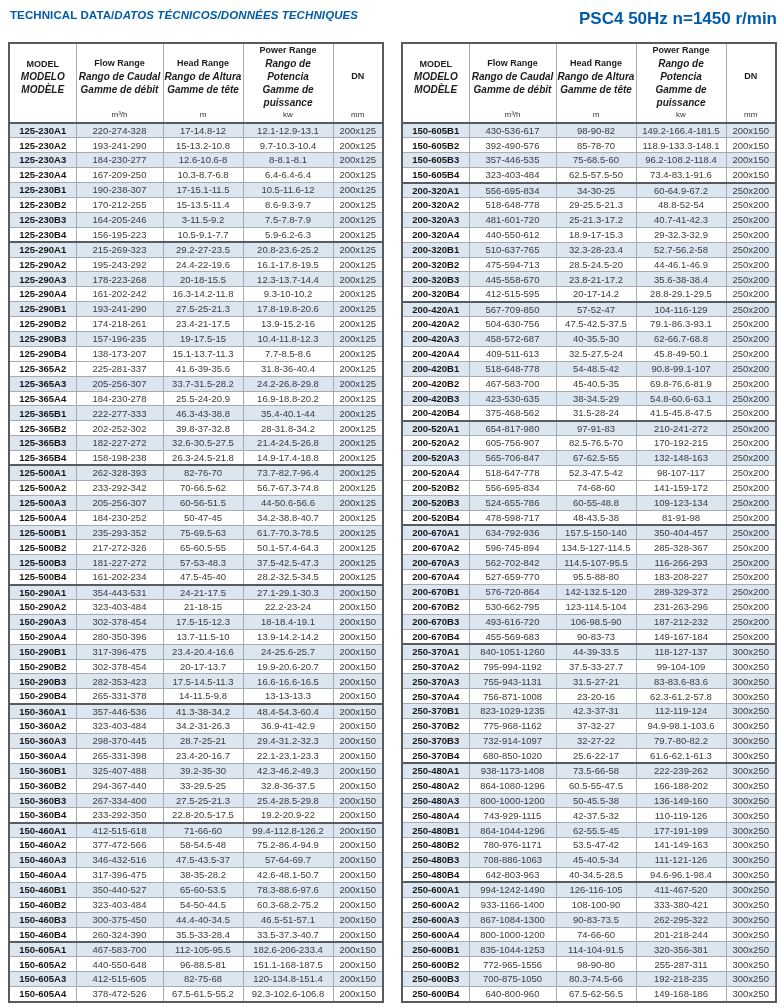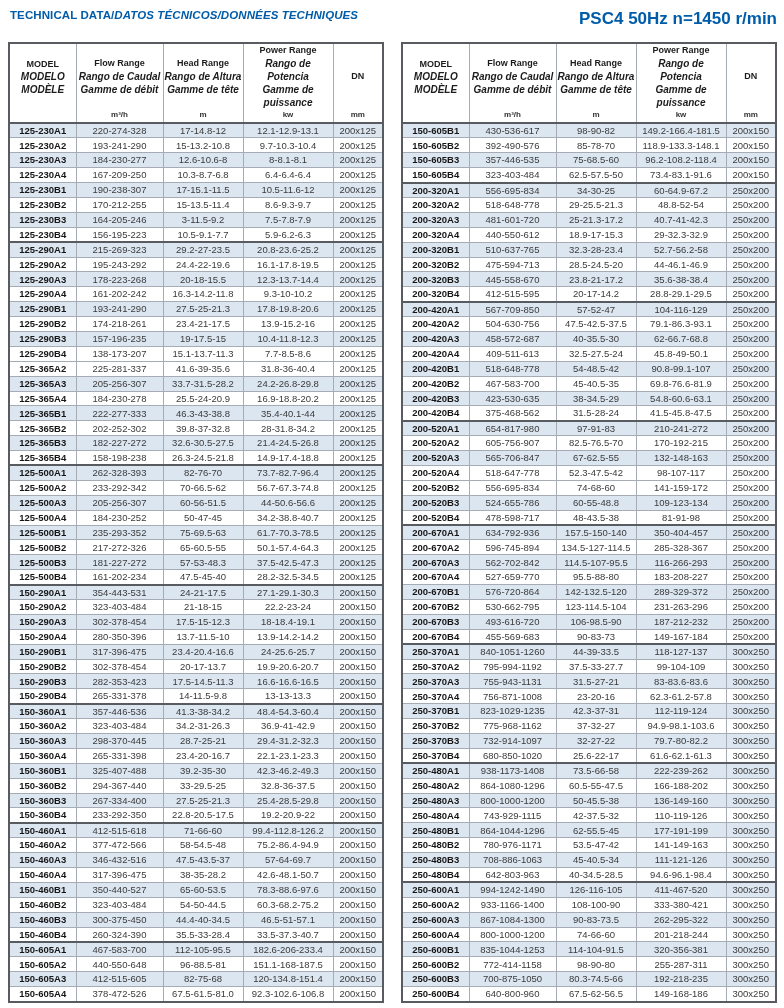--- a/index.html
+++ b/index.html
@@ -46,21 +46,21 @@
     vertical-align:middle;
     padding:0;
   }
   thead th { border-bottom:2px solid #585b60; background:#fff; }
   .hwrap { display:flex; flex-direction:column; height:78px; }
   .hnames {
     flex:1; display:flex; flex-direction:column; justify-content:center;
     font-size:9px; font-weight:bold; line-height:1.3; color:#1c1c1c;
   }
   .hnames .it { font-style:italic; font-size:10px; }
-  .hunit { font-size:8px; font-weight:bold; color:#333; padding-bottom:3px; min-height:11px; }
+  .hunit { font-size:8px; font-weight:normal; color:#333; padding-bottom:3px; min-height:11px; }
   tbody tr { height:14.9px; }
   tbody td {
     font-size:9.5px; line-height:1; color:#3a3a3a;
     white-space:nowrap; overflow:hidden;
   }
   tbody td.model { font-weight:bold; color:#161616; }
   tbody tr.shade td { background:var(--rowShade); }
   tbody tr.group-start td { border-top:2px solid #585b60; }
 </style>
 </head>
@@ -536,21 +536,21 @@
         <tr class="shade">
           <td class="model">150-605A3</td>
           <td>412-515-605</td>
           <td>82-75-68</td>
           <td>120-134.8-151.4</td>
           <td>200x150</td>
         </tr>
         <tr>
           <td class="model">150-605A4</td>
           <td>378-472-526</td>
-          <td>67.5-61.5-81.0</td>
+          <td>67.5-61.5-55.2</td>
           <td>92.3-102.6-106.8</td>
           <td>200x150</td>
         </tr>
       </tbody>
   </table>
 
   <table>
     <colgroup>
         <col class="c-model">
         <col class="c-flow">
@@ -998,21 +998,21 @@
         </tr>
         <tr class="shade">
           <td class="model">250-600B1</td>
           <td>835-1044-1253</td>
           <td>114-104-91.5</td>
           <td>320-356-381</td>
           <td>300x250</td>
         </tr>
         <tr>
           <td class="model">250-600B2</td>
-          <td>772-414-1158</td>
+          <td>772-965-1556</td>
           <td>98-90-80</td>
           <td>255-287-311</td>
           <td>300x250</td>
         </tr>
         <tr class="shade">
           <td class="model">250-600B3</td>
           <td>700-875-1050</td>
           <td>80.3-74.5-66</td>
           <td>192-218-235</td>
           <td>300x250</td>

